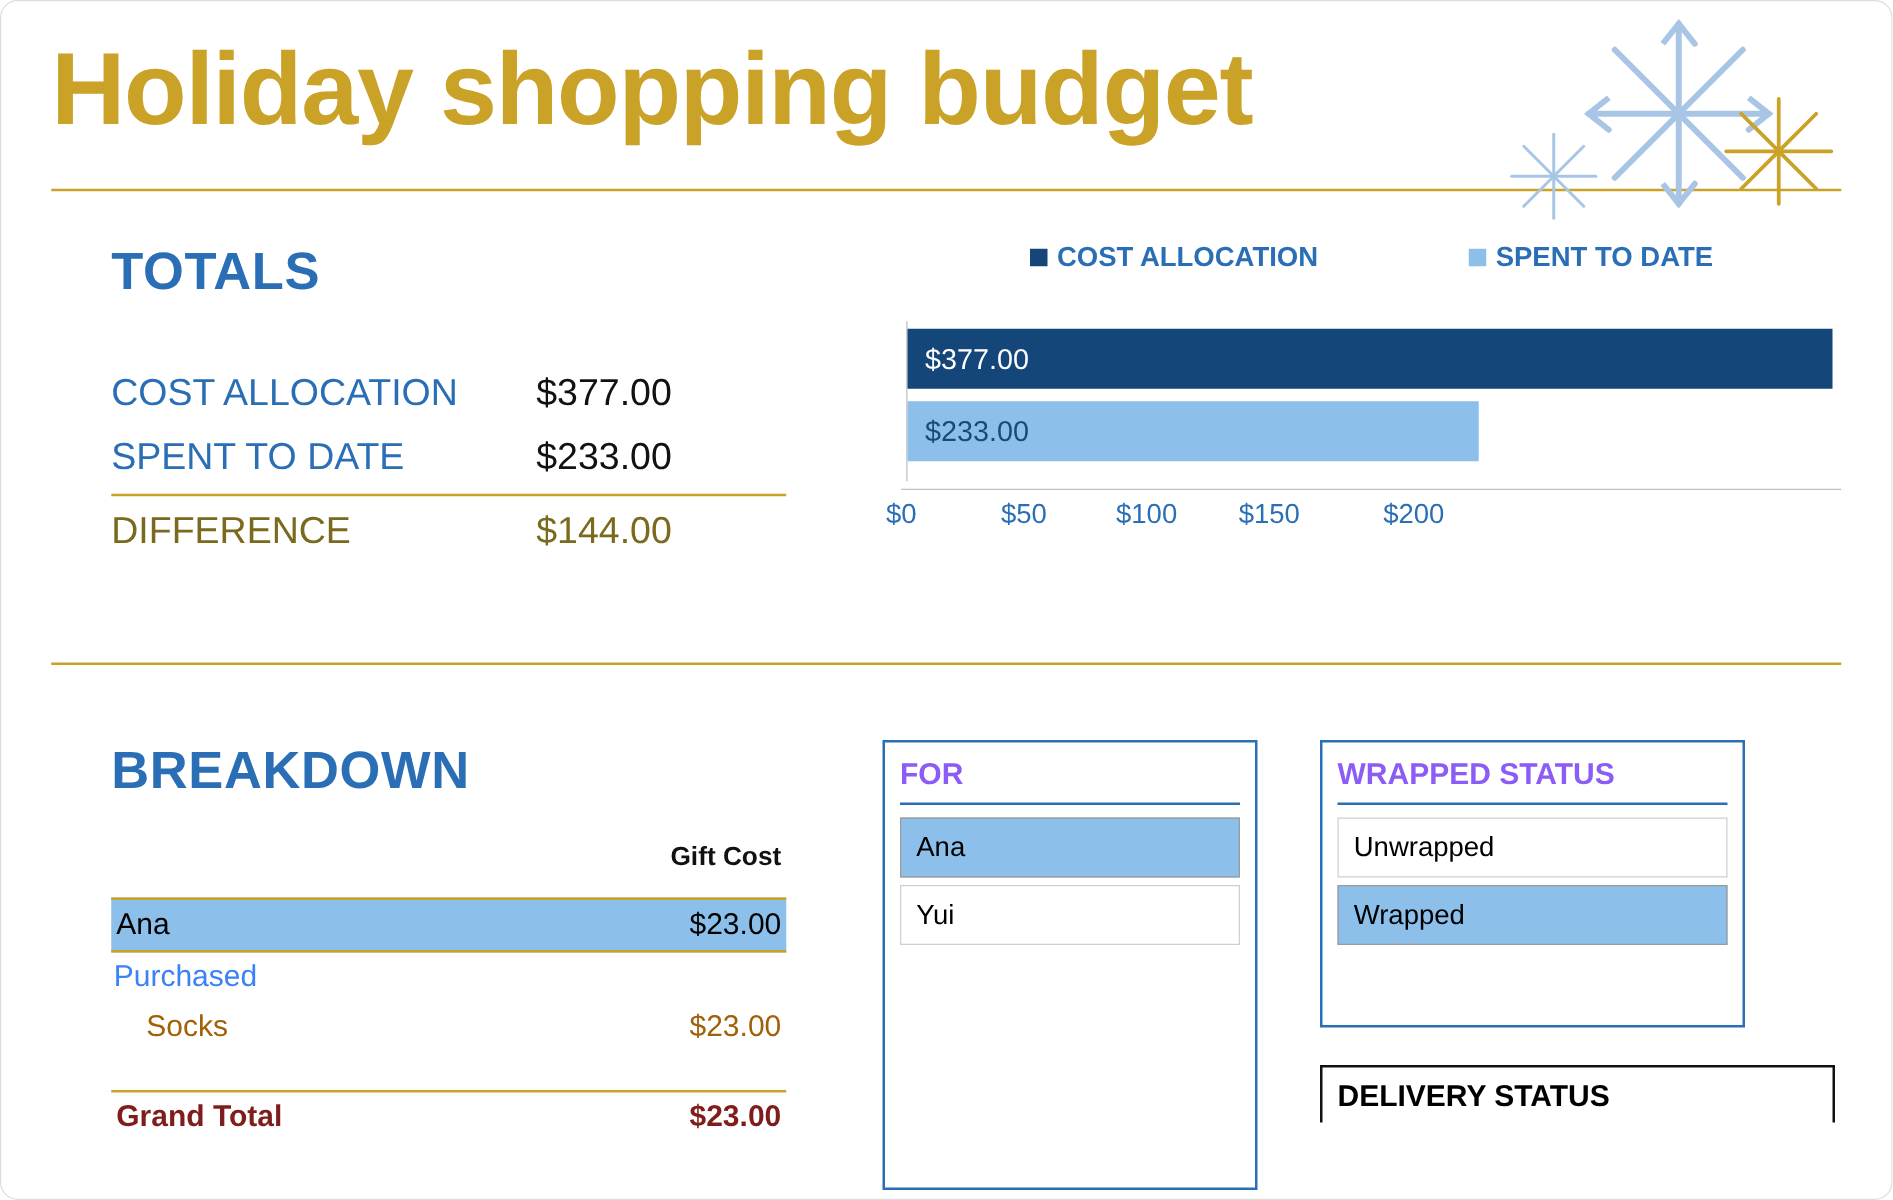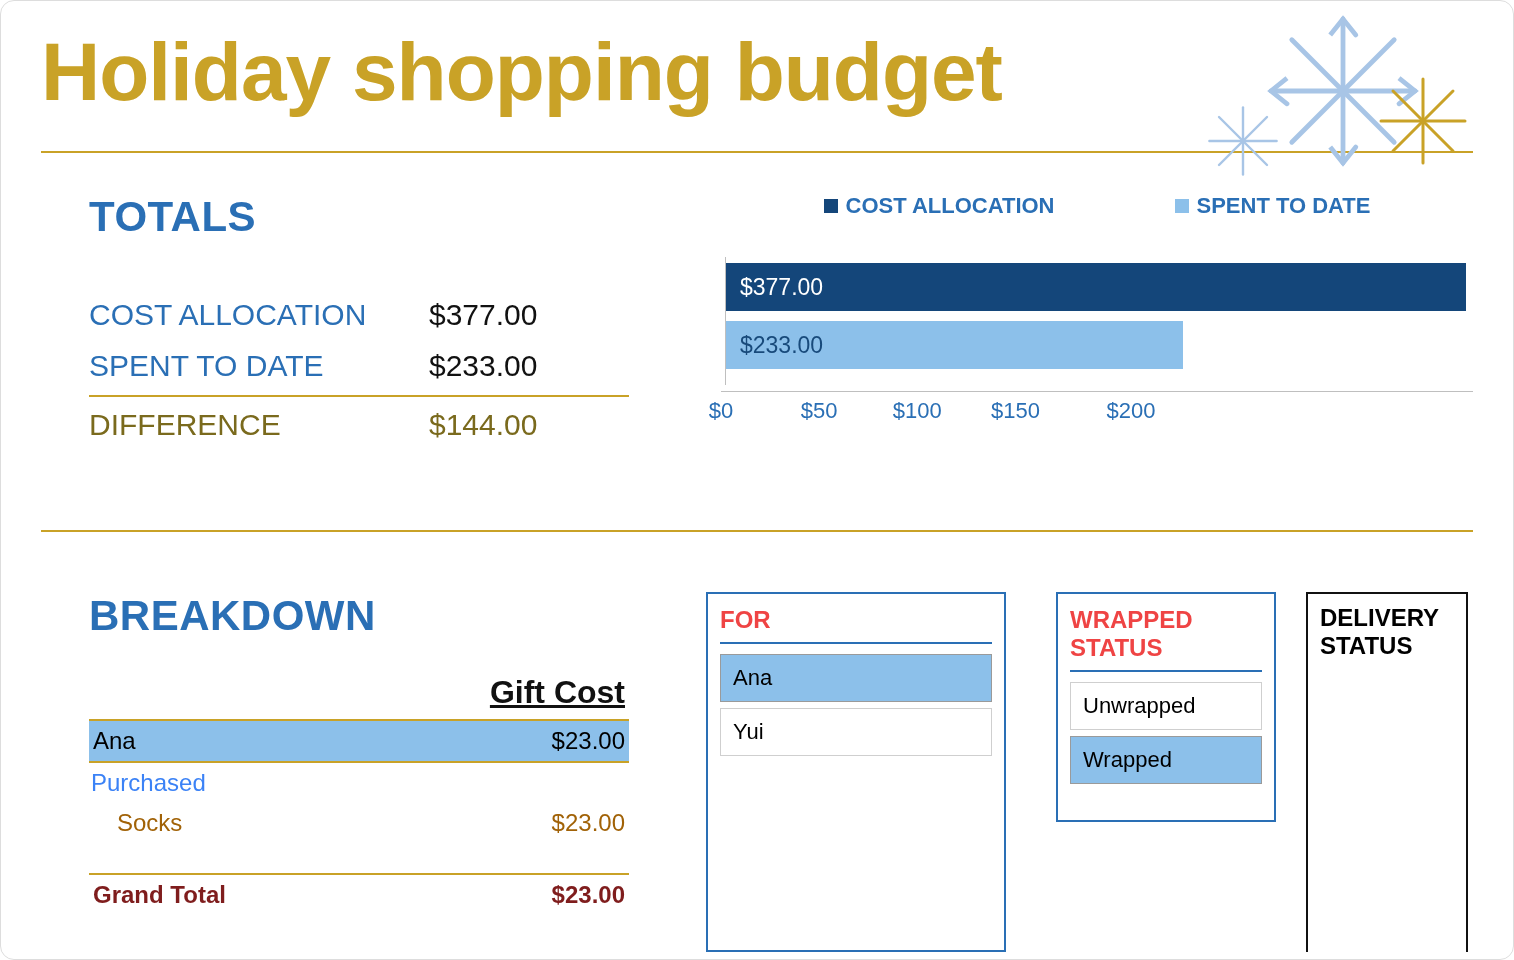--- a/index.html
+++ b/index.html
@@ -136,25 +136,24 @@
   .breakdown-heading {
     font-size: 42px;
     font-weight: 600;
     color: #2a6fb5;
     letter-spacing: 0.5px;
     margin-bottom: 34px;
   }
   .bk-table { width: 540px; }
   .bk-head {
     display: flex;
-    font-size: 32px;
+    font-size: 21px;
     font-weight: 600;
     color: #111;
-    padding-bottom: 8px;
-    text-decoration: underline;
+    padding-bottom: 20px;
   }
   .bk-head .col-a { flex: 1; }
   .bk-head .col-b { flex: 0 0 160px; text-align: right; padding-right:4px;}
   .bk-row {
     display: flex;
     font-size: 24px;
     padding: 6px 4px;
   }
   .bk-row .col-a { flex: 1; }
   .bk-row .col-b { flex: 0 0 160px; text-align: right; }
@@ -181,38 +180,38 @@
   }
   .slicer {
     border: 2px solid #2a6fb5;
     background: #fff;
     width: 300px;
     padding: 12px 12px 0 12px;
   }
   .slicer-title {
     font-size: 24px;
     font-weight: 700;
-    color: #ef4444;
+    color: #8b5cf6;
     border-bottom: 2px solid #2a6fb5;
     padding-bottom: 8px;
     margin-bottom: 10px;
   }
   .slicer-item {
     font-size: 22px;
     padding: 10px 12px;
     border: 1px solid #cfcfcf;
     margin-bottom: 6px;
     background: #fff;
     cursor: pointer;
   }
   .slicer-item.selected {
     background: #8cc0ea;
     border: 1px solid #9a9a9a;
   }
-  .right-stack { display: flex; gap: 30px; width: 412px; }
+  .right-stack { display: flex; flex-direction: column; gap: 30px; width: 412px; }
   .slicer-wide { width: 340px; }
   .delivery-head {
     border: 2px solid #111;
     border-bottom: none;
     padding: 10px 12px 6px 12px;
     font-size: 24px;
     font-weight: 700;
   }
 </style>
 </head>

